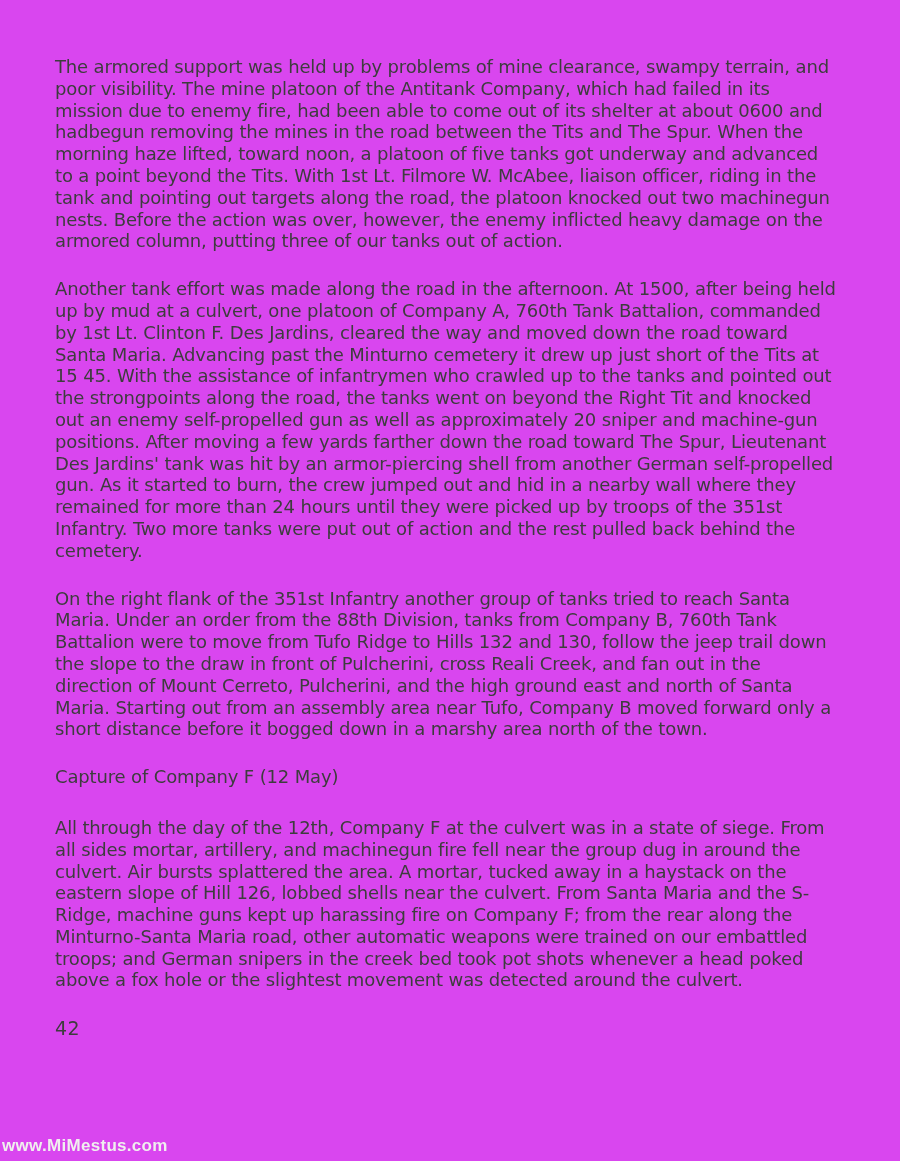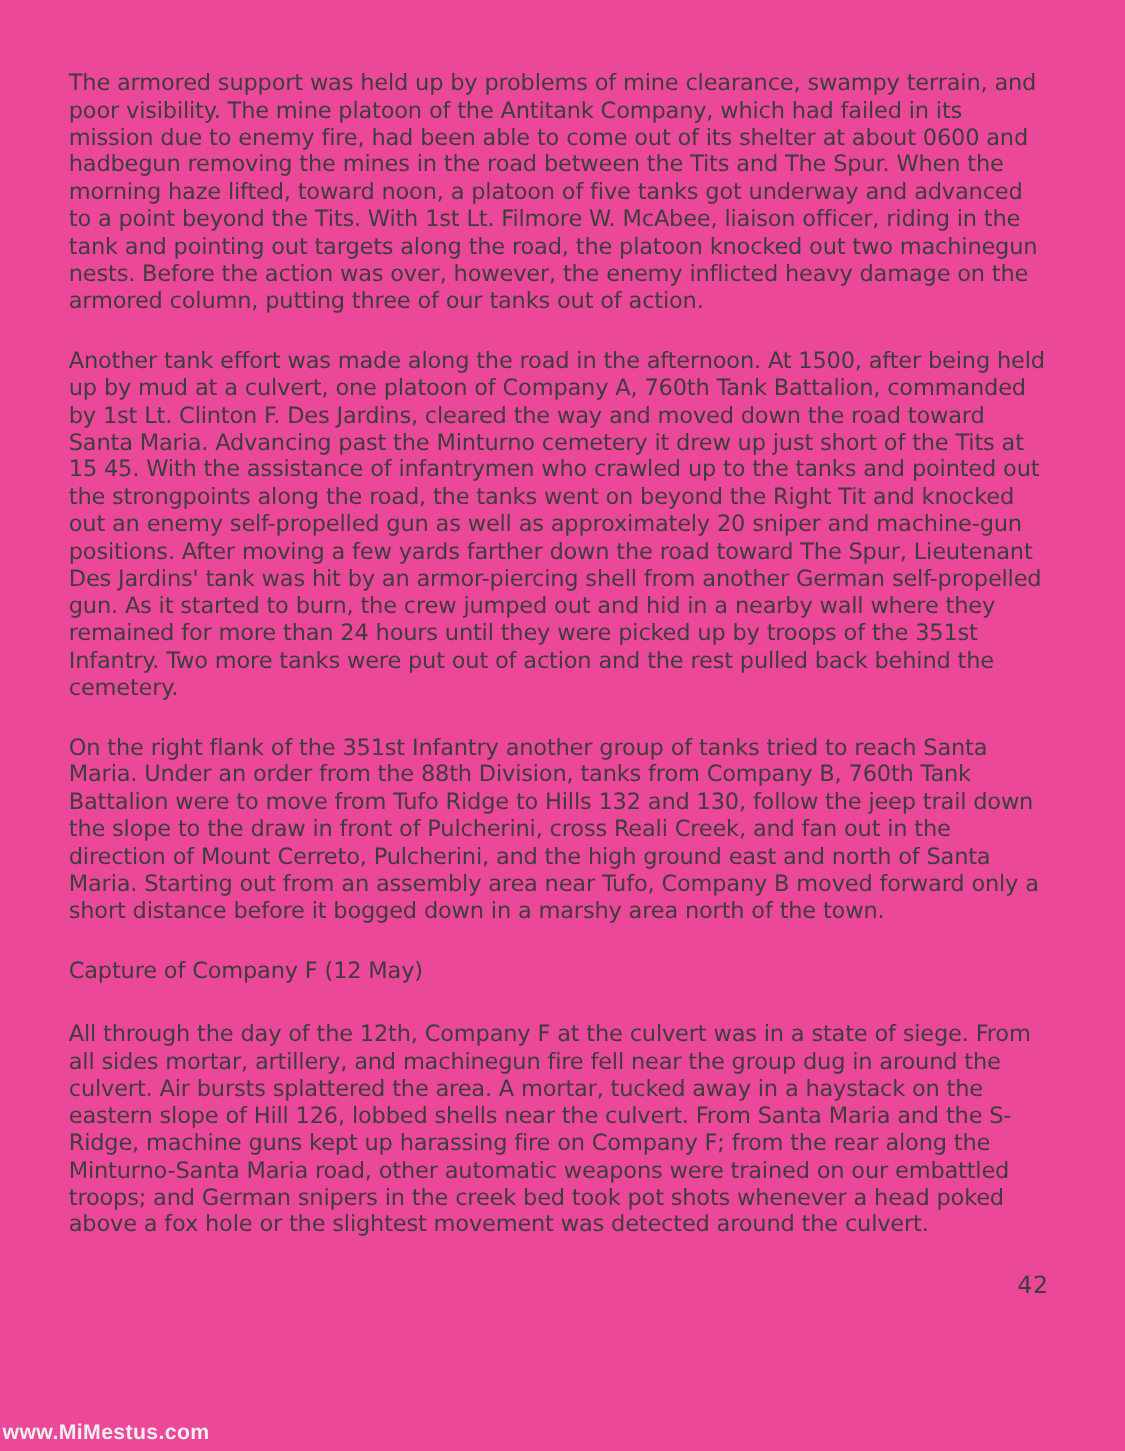--- a/index.html
+++ b/index.html
@@ -10,21 +10,21 @@
     width: 900px;
     height: 1161px;
     background: #ffffff;
     font-family: "DejaVu Sans", sans-serif;
     position: relative;
     overflow: hidden;
   }
   .page {
     position: absolute;
     inset: 0;
-    background: #ec4899;
+    background: #d946ef;
   }
   .content {
     position: absolute;
     top: 56px;
     left: 55px;
     width: 784px;
   }
   p.body-text {
     margin: 0 0 26px 0;
     font-size: 18px;
@@ -38,21 +38,21 @@
     font-size: 18px;
     line-height: 21.8px;
     letter-spacing: -0.15px;
     color: #3d3d3d;
     font-weight: normal;
   }
   .page-number {
     margin-top: 24px;
     font-size: 19px;
     color: #3d3d3d;
-    text-align: right;
+    text-align: left;
     letter-spacing: 0.5px;
   }
   .watermark {
     position: absolute;
     left: 2px;
     bottom: 5px;
     font-family: "Liberation Sans", sans-serif;
     font-size: 17px;
     font-weight: 700;
     color: #f0efee;

